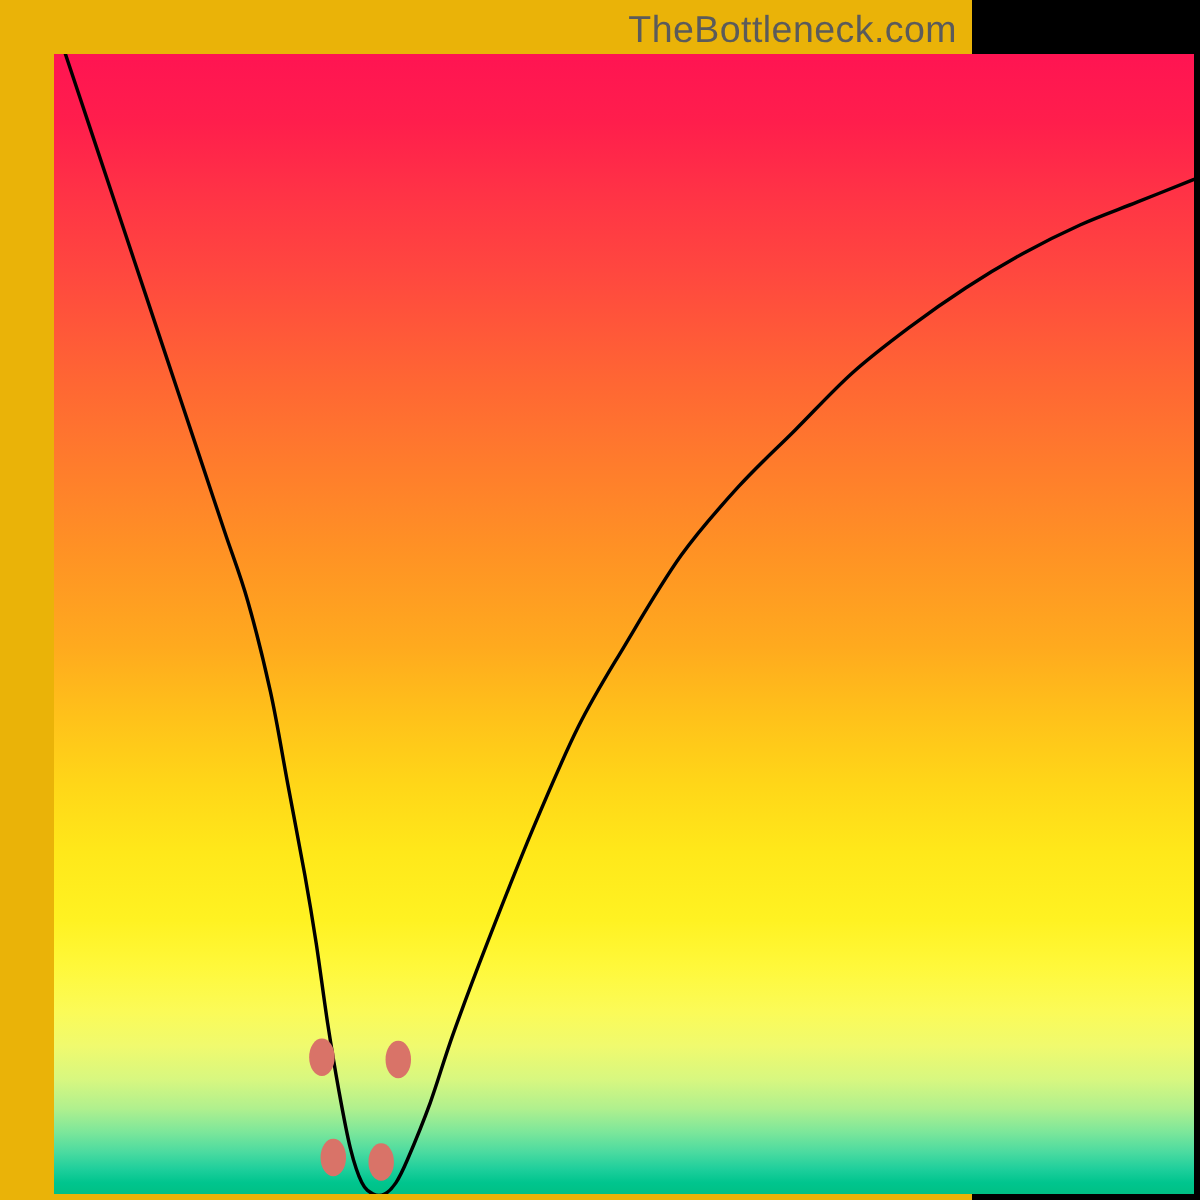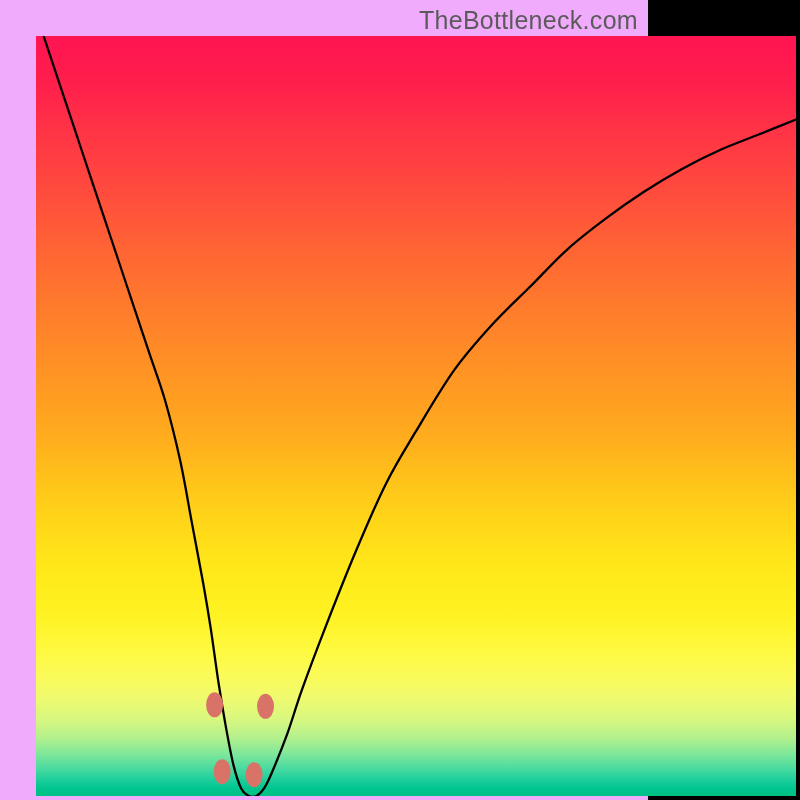--- a/index.html
+++ b/index.html
@@ -10,21 +10,21 @@
     background: #000;
     overflow: hidden;
     font-family: Arial, Helvetica, sans-serif;
   }
   .frame {
     position: absolute;
     left: 0;
     top: 0;
     width: 648px;
     height: 800px;
-    background: #f0abfc;
+    background: #eab308;
   }
   .plot {
     position: absolute;
     left: 36px;
     top: 36px;
     width: 760px;
     height: 760px;
     overflow: hidden;
   }
   .gradient {

